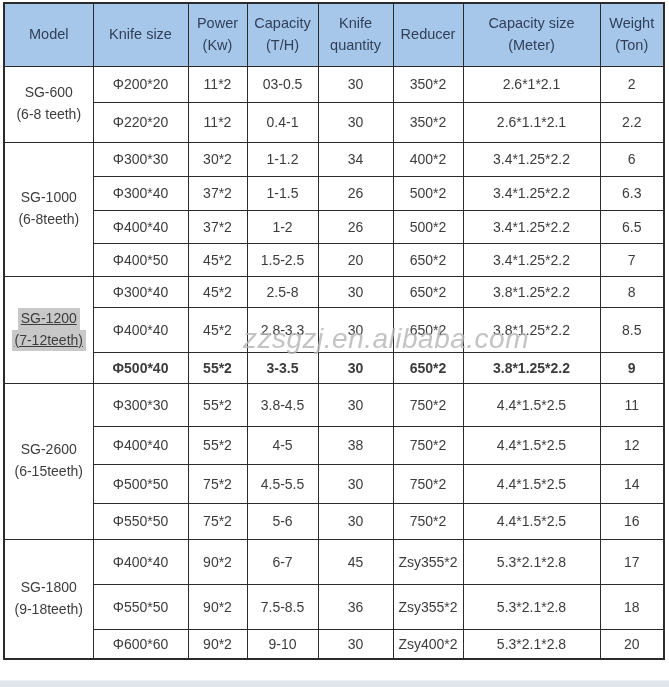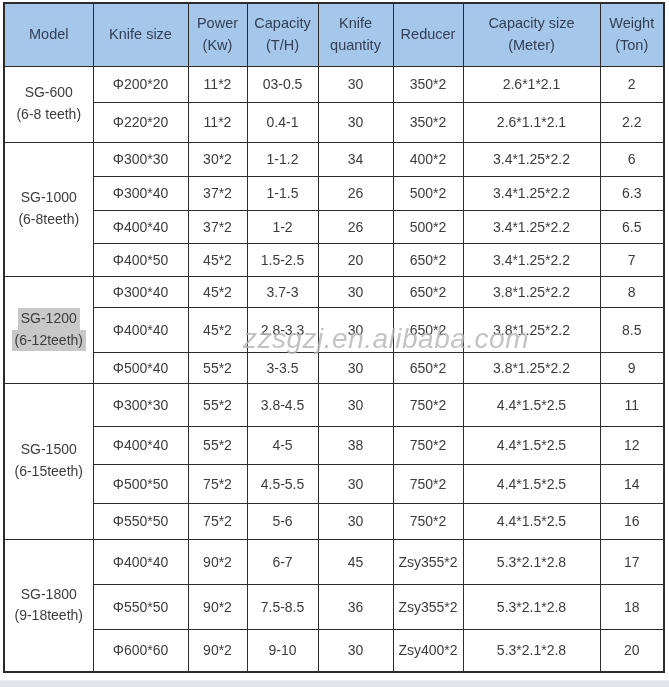--- a/index.html
+++ b/index.html
@@ -38,20 +38,21 @@
     color: var(--body-text, #3c3c3c);
     font-size: 14px;
     background: transparent;
   }
   .model-cell { font-size: 14px; margin-left: 44px; }
   .model-cell div { line-height: 1.55; }
   .hl {
     background: var(--highlight-bg, #c8c8c8);
     display: inline-block;
     padding: 0 3px;
+    text-decoration: underline;
   }
   .watermark {
     position: absolute;
     left: 243px; top: 323px;
     font-size: 28px;
     color: var(--watermark, #b5b5b5);
     opacity: 0.8;
     letter-spacing: 0.5px;
     white-space: nowrap;
     pointer-events: none;
@@ -172,51 +173,51 @@
           <td>45*2</td>
           <td>1.5-2.5</td>
           <td>20</td>
           <td>650*2</td>
           <td>3.4*1.25*2.2</td>
           <td>7</td>
         </tr>
         <tr style="height: 31px;">
           <td rowspan="3" class="model-cell">
             <div><span class="hl">SG-1200</span></div>
-            <div><span class="hl">(6-12teeth)</span></div>
+            <div><span class="hl">(7-12teeth)</span></div>
           </td>
           <td>Φ300*40</td>
           <td>45*2</td>
-          <td>3.7-3</td>
+          <td>2.5-8</td>
           <td>30</td>
           <td>650*2</td>
           <td>3.8*1.25*2.2</td>
           <td>8</td>
         </tr>
         <tr style="height: 45px;">
           <td>Φ400*40</td>
           <td>45*2</td>
           <td>2.8-3.3</td>
           <td>30</td>
           <td>650*2</td>
           <td>3.8*1.25*2.2</td>
           <td>8.5</td>
         </tr>
-        <tr style="height: 31px;">
+        <tr style="height: 31px; font-weight: bold;">
           <td>Φ500*40</td>
           <td>55*2</td>
           <td>3-3.5</td>
           <td>30</td>
           <td>650*2</td>
           <td>3.8*1.25*2.2</td>
           <td>9</td>
         </tr>
         <tr style="height: 43px;">
           <td rowspan="4" class="model-cell">
-            <div><span>SG-1500</span></div>
+            <div><span>SG-2600</span></div>
             <div><span>(6-15teeth)</span></div>
           </td>
           <td>Φ300*30</td>
           <td>55*2</td>
           <td>3.8-4.5</td>
           <td>30</td>
           <td>750*2</td>
           <td>4.4*1.5*2.5</td>
           <td>11</td>
         </tr>
@@ -262,21 +263,21 @@
         </tr>
         <tr style="height: 45px;">
           <td>Φ550*50</td>
           <td>90*2</td>
           <td>7.5-8.5</td>
           <td>36</td>
           <td>Zsy355*2</td>
           <td>5.3*2.1*2.8</td>
           <td>18</td>
         </tr>
-        <tr style="height: 43px;">
+        <tr style="height: 30px;">
           <td>Φ600*60</td>
           <td>90*2</td>
           <td>9-10</td>
           <td>30</td>
           <td>Zsy400*2</td>
           <td>5.3*2.1*2.8</td>
           <td>20</td>
         </tr>
       </tbody>
   </table>

